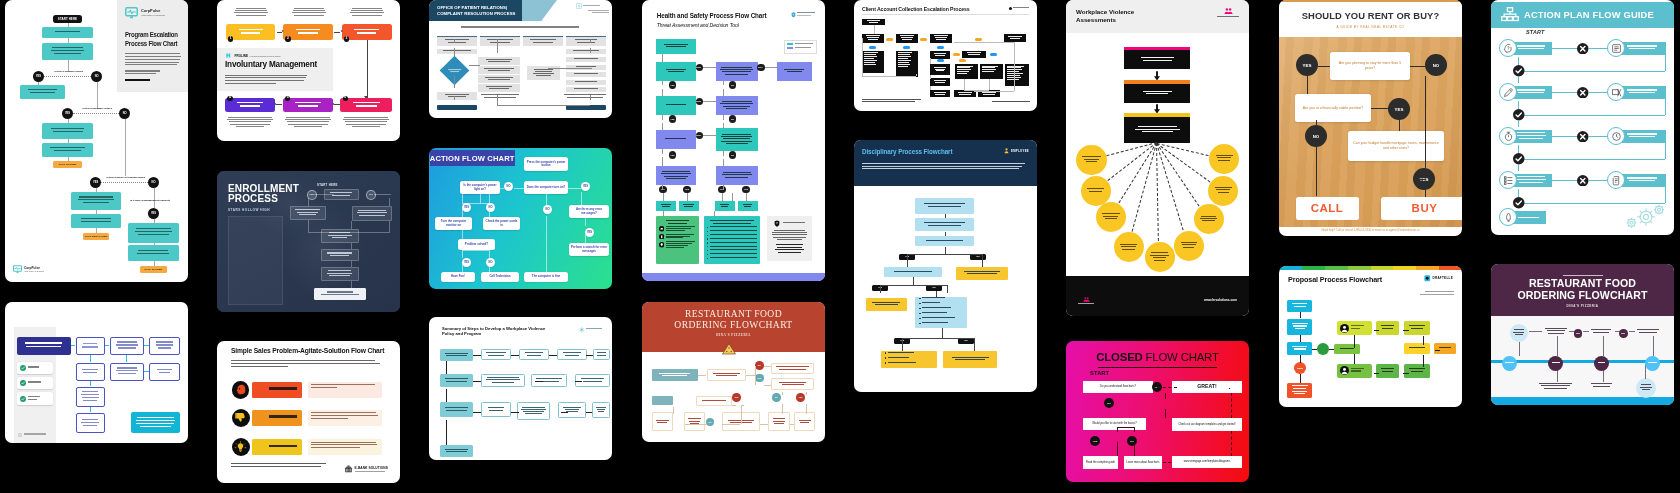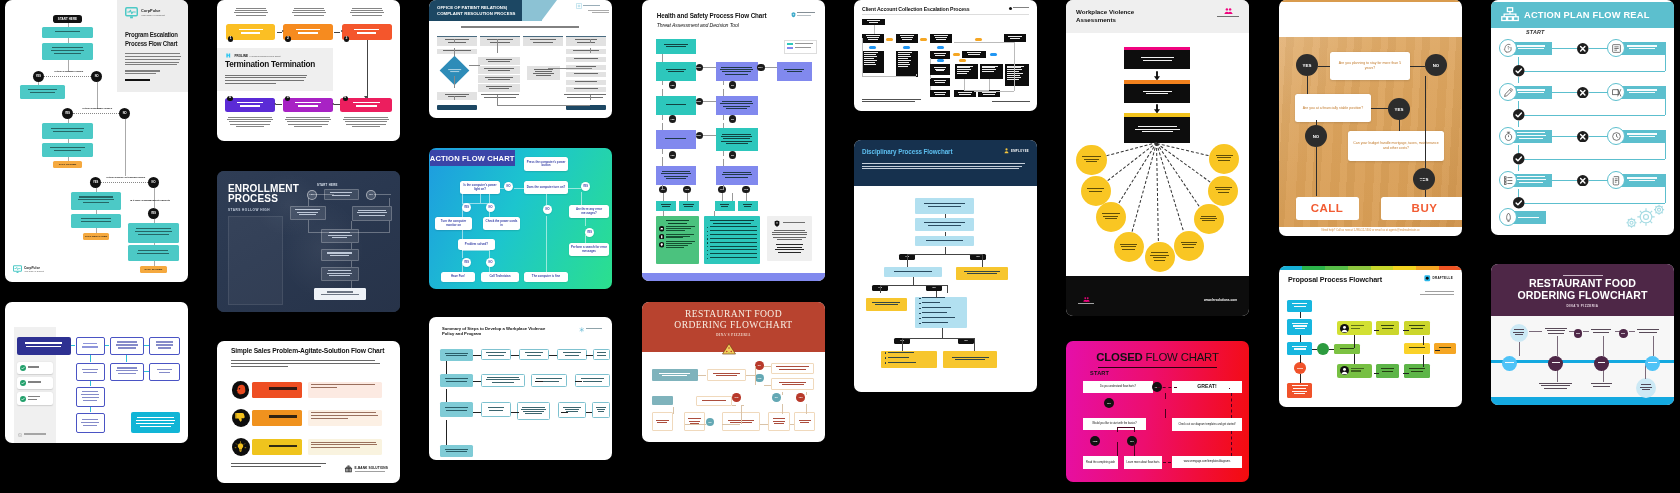--- a/index.html
+++ b/index.html
@@ -614,21 +614,21 @@
 <div class="c3-arr" style="left:117.19999999999999px;top:31.5px;width:6.2px;height:1.1px;"></div>
 <div class="c3-panel" style="left:0px;top:48.4px;width:115.6px;height:42.2px;"></div>
 <div class="c3-logo">
  <svg viewBox="0 0 20 14" width="7" height="5">
           <path d="M1 1h4v4h3V1h4v12H8V8H5v5H1z" fill="#29C4F0"></path>
           <path d="M13 1h6v12h-6z" fill="#29C4F0" opacity=".0"></path>
         </svg>
  <span class="c3-lname">PROLINE</span>
  <span class="c3-ltag">Human Resources Flow Chart</span>
 </div>
-<div class="c3-title">Termination Termination</div>
+<div class="c3-title">Involuntary Management</div>
 <div class="c3-desc" style="left:8px;top:74.5px;width:83px;height:14px;">
         <i class="ln" style="width:99%;background:#555;height:.9px;margin-bottom:1.8px;opacity:.8"></i>
         <i class="ln" style="width:97%;background:#555;height:.9px;margin-bottom:1.8px;opacity:.8"></i>
         <i class="ln" style="width:95%;background:#555;height:.9px;margin-bottom:1.8px;opacity:.8"></i>
         <i class="ln" style="width:62%;background:#555;height:.9px;margin-bottom:1.8px;opacity:.8"></i>
       </div>
 <div class="c3-vline" style="left:149.5px;top:40.3px;width:0.9px;height:57.8px;"></div>
 <div class="c3-down" style="left:147.2px;top:95.5px;width:5.5px;height:4px;"></div>
 <div class="c3-nd" style="left:8.099999999999994px;top:98.1px;width:50.3px;height:14.2px;background:#5B2BD6">
         <div style="width:100%">
@@ -1845,20 +1845,24 @@
 <div class="c14-ln" style="left:99px;top:68px;width:.7px;height:9px"></div>
 <div class="c14-ln" style="left:51px;top:86px;width:.7px;height:5px"></div>
 <div class="c14-ln" style="left:68px;top:86px;width:.7px;height:5px"></div>
 <div class="c14-ln" style="left:51px;top:86px;width:17px;height:.7px"></div>
 <div class="c14-ln" style="left:51px;top:101px;width:.7px;height:14px"></div>
 <div class="c14-ln" style="left:68px;top:101px;width:.7px;height:14px"></div>
 <div class="c14-dlnh" style="left:91px;top:46px;width:20px;height:0"></div>
 </div>
 <div class="card c15">
 <div class="c15-topbar"></div>
+<div class="c15-head">
+        <div class="c15-title">SHOULD YOU RENT OR BUY?</div>
+        <div class="c15-sub">A GUIDE BY REAL REAL ESTATE CO</div>
+      </div>
 <div class="c15-wood"></div>
 <div class="c15-nd" style="left:51px;top:52px;width:80px;height:28px;">
         <span>Are you planning to stay for more than 5 years?</span>
       </div>
 <div class="c15-dot" style="left:17px;top:54px;width:22px;height:22px;">
         <span>YES</span>
       </div>
 <div class="c15-dot" style="left:146px;top:54px;width:22px;height:22px;">
         <span>NO</span>
       </div>
@@ -2008,21 +2012,21 @@
 <div class="c17-head">
 <span class="c17-hico"><svg viewBox="0 0 24 20" width="18" height="15">
             <g fill="none" stroke="#fff" stroke-width="1.7">
               <rect x="8.5" y="1" width="7" height="5"></rect>
               <rect x="1" y="13" width="6.4" height="5"></rect>
               <rect x="8.8" y="13" width="6.4" height="5"></rect>
               <rect x="16.6" y="13" width="6.4" height="5"></rect>
               <path d="M12 6v3.5M4.2 13V9.5h15.6V13"></path>
             </g>
           </svg></span>
-<span class="c17-htx">ACTION PLAN FLOW REAL</span>
+<span class="c17-htx">ACTION PLAN FLOW GUIDE</span>
       </div>
 <div class="c17-start">START</div>
 <div class="c17-circ" style="left:7.900000000000091px;top:39px;width:18.3px;height:18.3px;">
         <svg viewBox="0 0 20 20" width="11" height="11">
           <g fill="none" stroke="#444" stroke-width="1.2">
             <path d="M13.5 3.2C10.5 1.4 6.3 2.6 4.6 6c-.9 1.8-.6 2.8-1.3 3.8l-.9 1.2c-.3.4-.1.8.4.9l.8.2v1.9c0 .8.6 1.4 1.4 1.4h1l.2 1.6 4.9-.9c2.3-.4 3.9-2.6 3.7-5l-.4-3.9"></path>
             <path d="M8.3 7.1a1.5 1.5 0 0 1 2.8.8c0 1-1.4 1.2-1.4 2.3"></path>
             <circle cx="9.6" cy="12.2" r=".6" fill="#444" stroke="none"></circle>
           </g>
         </svg>

